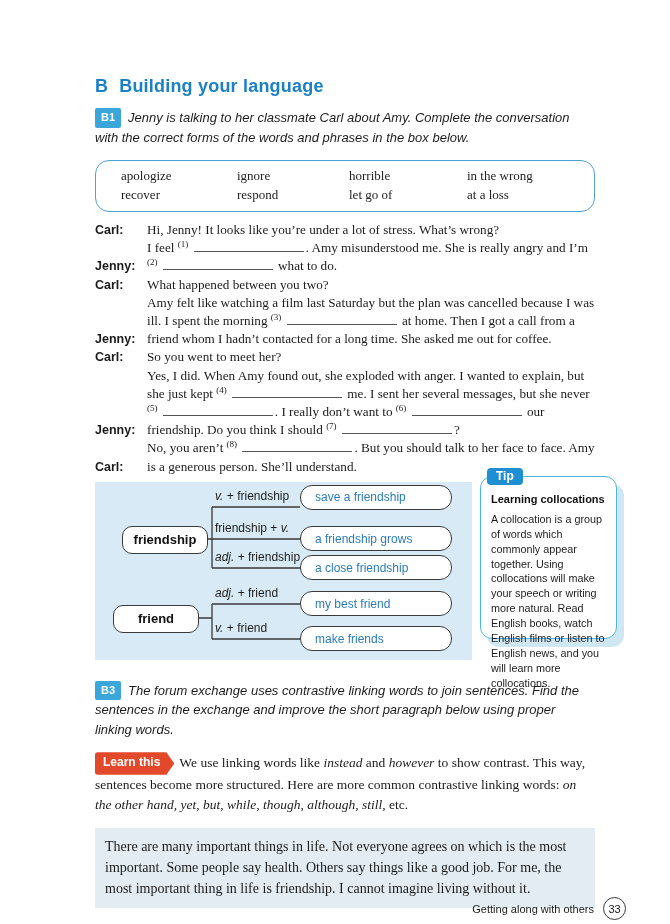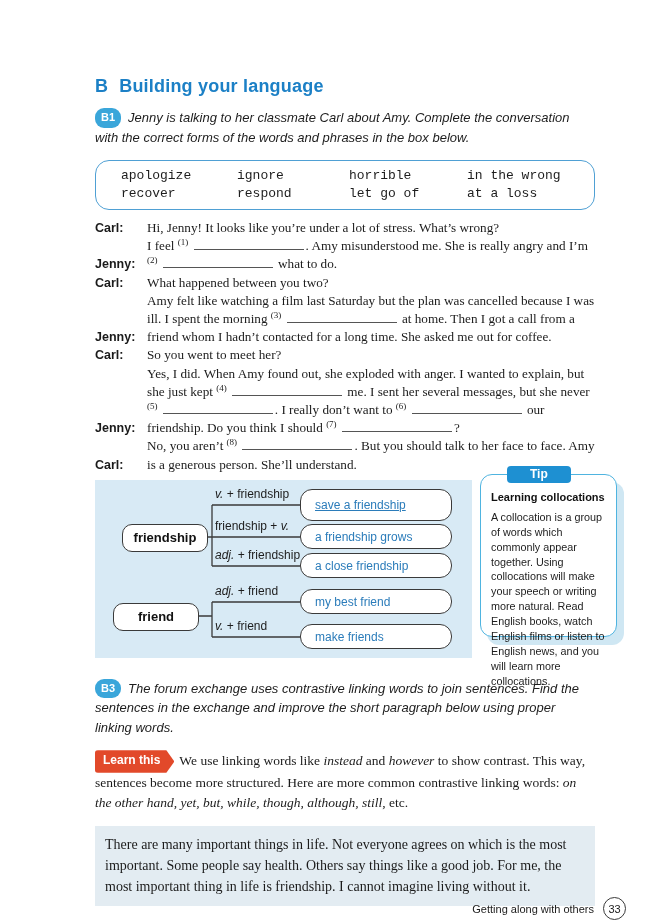--- a/index.html
+++ b/index.html
@@ -9,29 +9,29 @@
 
   
   .sec-head{margin-top:76px;font-family:"Liberation Sans",sans-serif;font-weight:bold;
             font-size:18px;color:#1c80c6;letter-spacing:.2px;}
   .sec-head .letter{margin-right:11px;}
 
   
   .instr{margin-top:11px;font-family:"Liberation Sans",sans-serif;font-style:italic;
          font-size:13px;line-height:1.5;color:#1d1d1d;}
   .badge{display:inline-block;font-style:normal;font-weight:bold;font-size:11px;
-         color:#fff;padding:1px 6px 2px;border-radius:9px;margin-right:7px;
+         color:#fff;padding:1px 6px 2px;border-radius:2px;margin-right:7px;
          font-family:"Liberation Sans",sans-serif;vertical-align:1px;}
   .badge.blue{background:#3aa6da;}
   .badge.teal{background:#39a99b;}
 
   
   .word-box{margin-top:7px;border:1.6px solid #4fa0d4;border-radius:14px;background:#fff;
             padding:7px 10px 8px 25px;display:grid;grid-template-columns:116px 112px 118px 1fr;
-            row-gap:3px;font-family:Liberation Mono, monospace;font-size:13px;color:#1d1d1d;}
+            row-gap:3px;font-family:Liberation Serif, serif;font-size:13px;color:#1d1d1d;}
 
   
   .convo{margin-top:9px;}
   .turn{display:flex;align-items:flex-end;}
   .speaker{flex:0 0 52px;font-family:"Liberation Sans",sans-serif;font-weight:bold;
            font-size:12.5px;line-height:18.2px;color:#1a1a1a;}
   .turn-text{flex:1;font-size:13.2px;line-height:18.2px;color:#1b1b1b;}
   .turn-text sup{font-size:9px;line-height:0;}
   .blank{display:inline-block;width:110px;height:11px;border-bottom:1.2px solid #555;margin:0 2px;}
 
@@ -45,23 +45,23 @@
   .ex-box{position:absolute;background:#fff;border:1.3px solid #3a3a3a;border-radius:12px;
           display:flex;align-items:center;padding-left:14px;
           font-family:"Liberation Sans",sans-serif;font-size:12px;color:#2b7cba;}
   .branch-label{position:absolute;font-family:"Liberation Sans",sans-serif;font-size:12px;
                 color:#1d1d1d;white-space:nowrap;}
 
   
   .tip-box{position:absolute;left:385px;top:-6px;width:137px;height:163px;background:#fff;
            border:1.8px solid #4fb4e0;border-radius:12px;box-shadow:7px 8px 0 #cfe7f3;
            padding:16px 9px 8px 10px;box-sizing:border-box;}
-  .tip-tab{position:absolute;left:26px;top:-9px;background:#1e90d2;color:#fff;
+  .tip-tab{position:absolute;left:6px;top:-9px;background:#1e90d2;color:#fff;
            font-family:"Liberation Sans",sans-serif;font-weight:bold;font-size:12px;
-           padding:1px 23px 2px;border-radius:4px;}
+           padding:1px 9px 2px;border-radius:4px;}
   .tip-title{font-family:"Liberation Sans",sans-serif;font-weight:bold;font-size:11px;
              color:#111;margin:0 0 7px;}
   .tip-body{font-family:"Liberation Sans",sans-serif;font-size:10.8px;line-height:1.38;
             color:#1d1d1d;margin:0;}
 
   
   .learn{margin-top:8px;font-size:13.5px;line-height:1.46;color:#1b1b1b;}
   .learn-badge{display:inline-block;background:#e2492a;color:#fff;font-weight:bold;
                font-size:12px;font-family:"Liberation Sans",sans-serif;
                padding:2px 14px 3px 8px;margin-right:5px;vertical-align:1px;
@@ -136,21 +136,21 @@
       </div>
 
 
     <div class="diagram-wrap">
       <div class="panel" id="diagram-panel">
         <svg id="diagram-lines" width="377" height="178">
             <path d="M102 57 H117 M117 25 V86 M117 25 H205 M117 57 H205 M117 86 H205 M102 136 H117 M117 122 V157 M117 122 H205 M117 157 H205" stroke="#3a3a3a" stroke-width="1.3" fill="none"></path>
           </svg>
       <div class="node-box" style="left: 18px; top: 44px; width: 84px; height: 26px; margin-left: 9px;">friendship</div>
           <div class="branch-label" style="left: 120px; top: 7px;"><i>v.</i> + friendship</div>
-          <div class="ex-box" style="left: 205px; top: 9px; width: 152px; height: 32px; box-sizing: border-box; text-decoration: underline;">save a friendship</div>
+          <div class="ex-box" style="left: 205px; top: 3px; width: 152px; height: 25px; box-sizing: border-box;">save a friendship</div>
           <div class="branch-label" style="left: 120px; top: 39px;">friendship + <i>v.</i></div>
           <div class="ex-box" style="left: 205px; top: 44.5px; width: 152px; height: 25px; box-sizing: border-box;">a friendship grows</div>
           <div class="branch-label" style="left: 120px; top: 68px;"><i>adj.</i> + friendship</div>
           <div class="ex-box" style="left: 205px; top: 73.5px; width: 152px; height: 25px; box-sizing: border-box;">a close friendship</div>
           <div class="node-box" style="left: 18px; top: 123px; width: 84px; height: 26px;">friend</div>
           <div class="branch-label" style="left: 120px; top: 104px;"><i>adj.</i> + friend</div>
           <div class="ex-box" style="left: 205px; top: 109.5px; width: 152px; height: 25px; box-sizing: border-box;">my best friend</div>
           <div class="branch-label" style="left: 120px; top: 139px;"><i>v.</i> + friend</div>
           <div class="ex-box" style="left: 205px; top: 144.5px; width: 152px; height: 25px; box-sizing: border-box;">make friends</div>
         </div>

